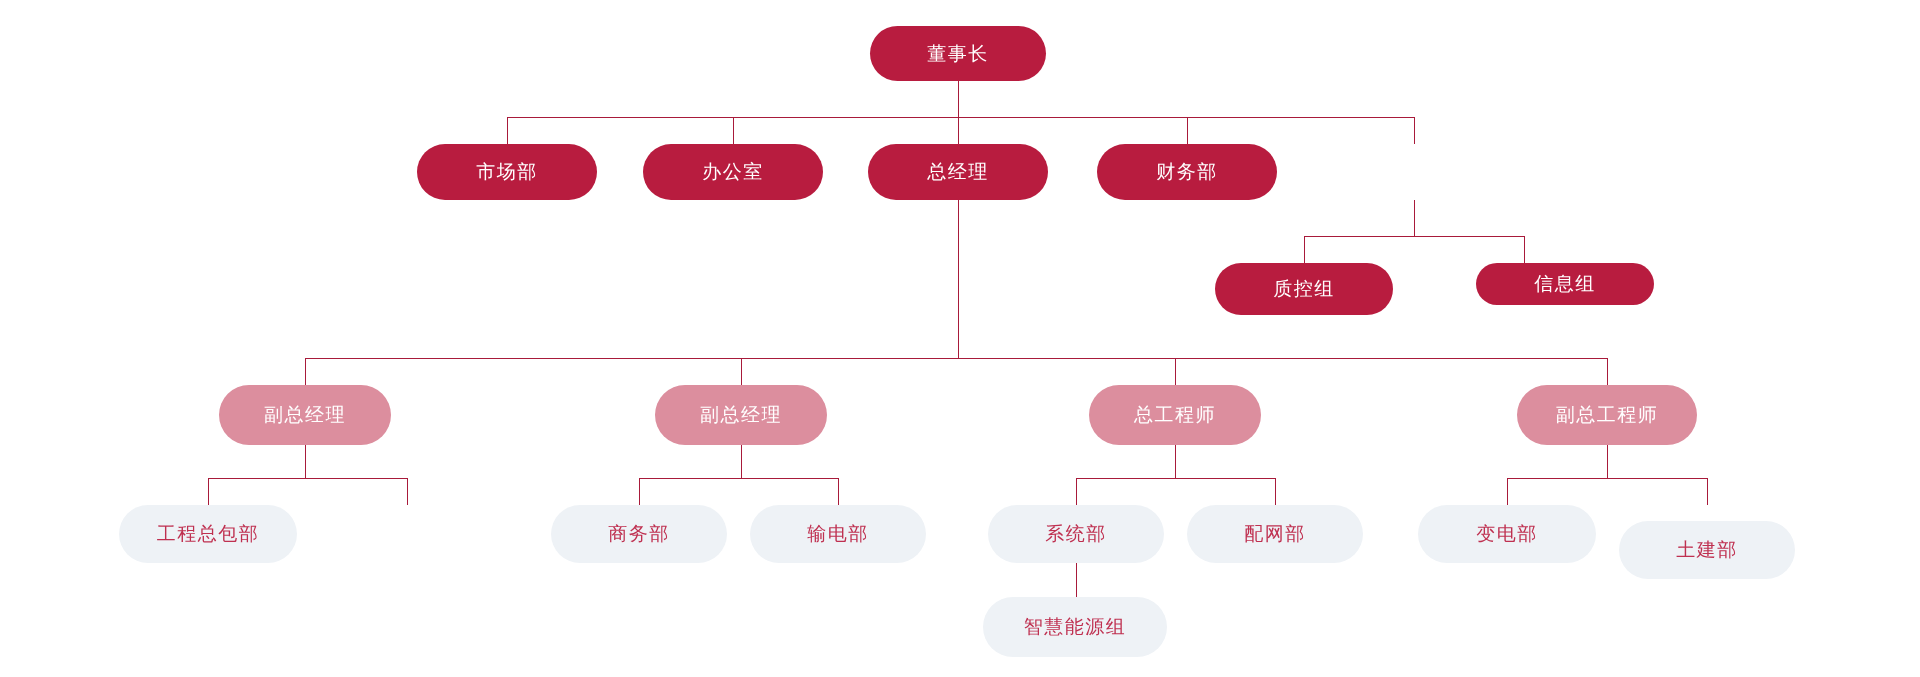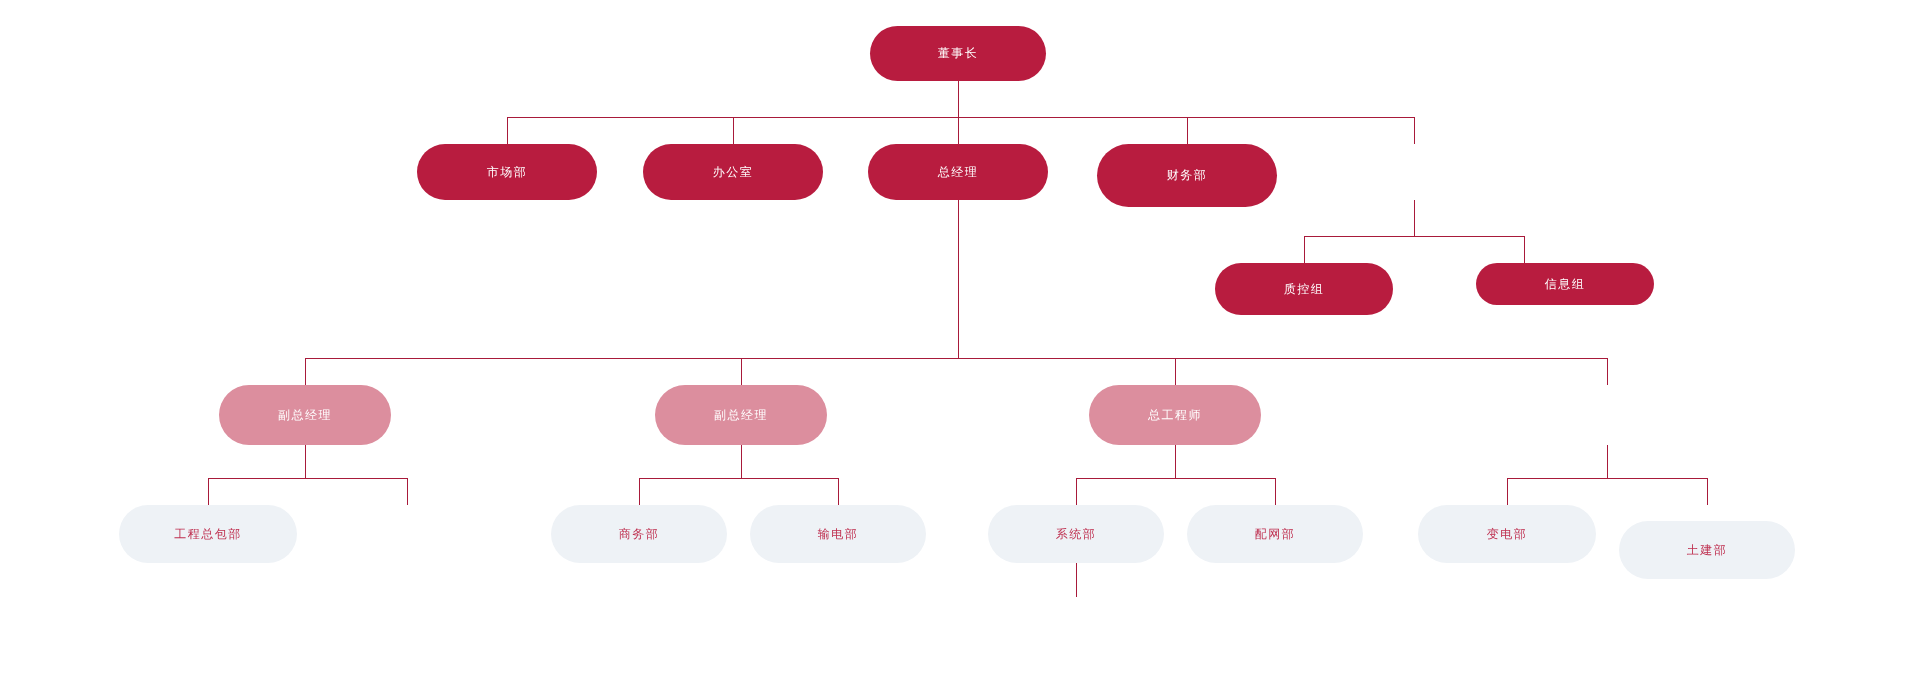--- a/index.html
+++ b/index.html
@@ -10,21 +10,21 @@
     background: #ffffff;
     font-family: "Liberation Sans", "DejaVu Sans", sans-serif;
     overflow: hidden;
   }
   .node {
     position: absolute;
     display: flex;
     align-items: center;
     justify-content: center;
     border-radius: 999px;
-    font-size: 12px;
+    font-size: 19px;
     font-weight: 500;
     letter-spacing: 1.5px;
     white-space: nowrap;
     box-sizing: border-box;
     cursor: default;
   }
   .node.primary   { background: var(--primary);   color: var(--text-on-fill); }
   .node.secondary { background: var(--secondary); color: var(--text-on-fill); }
   .node.light     { background: var(--light-fill); color: var(--light-text); }
   .cline {
@@ -67,26 +67,28 @@
     <div class="cline" style="left: 1275px; top: 478px; width: 1px; height: 27px;"></div>
     <div class="cline" style="left: 1607px; top: 445px; width: 1px; height: 33px;"></div>
     <div class="cline" style="left: 1507px; top: 478px; width: 201px; height: 1px;"></div>
     <div class="cline" style="left: 1507px; top: 478px; width: 1px; height: 27px;"></div>
     <div class="cline" style="left: 1707px; top: 478px; width: 1px; height: 27px;"></div>
     <div class="cline" style="left: 1076px; top: 563px; width: 1px; height: 34px;"></div>
     <div class="node primary" style="left: 870px; top: 26px; width: 176px; height: 55px;">董事长</div>
     <div class="node primary" style="left: 417px; top: 144px; width: 180px; height: 56px;">市场部</div>
     <div class="node primary" style="left: 643px; top: 144px; width: 180px; height: 56px;">办公室</div>
     <div class="node primary" style="left: 868px; top: 144px; width: 180px; height: 56px;">总经理</div>
-    <div class="node primary" style="left: 1097px; top: 144px; width: 180px; height: 63px;">财务部</div>
+    <div class="node primary" style="left: 1097px; top: 144px; width: 180px; height: 56px;">财务部</div>
     <div class="node primary" style="left: 1215px; top: 263px; width: 178px; height: 52px;">质控组</div>
     <div class="node primary" style="left: 1476px; top: 263px; width: 178px; height: 42px;">信息组</div>
     <div class="node secondary" style="left: 219px; top: 385px; width: 172px; height: 60px;">副总经理</div>
     <div class="node secondary" style="left: 655px; top: 385px; width: 172px; height: 60px;">副总经理</div>
     <div class="node secondary" style="left: 1089px; top: 385px; width: 172px; height: 60px;">总工程师</div>
+    <div class="node secondary" style="left: 1517px; top: 385px; width: 180px; height: 60px;">副总工程师</div>
     <div class="node light" style="left: 119px; top: 505px; width: 178px; height: 58px;">工程总包部</div>
     <div class="node light" style="left: 551px; top: 505px; width: 176px; height: 58px;">商务部</div>
     <div class="node light" style="left: 750px; top: 505px; width: 176px; height: 58px;">输电部</div>
     <div class="node light" style="left: 988px; top: 505px; width: 176px; height: 58px;">系统部</div>
     <div class="node light" style="left: 1187px; top: 505px; width: 176px; height: 58px;">配网部</div>
     <div class="node light" style="left: 1418px; top: 505px; width: 178px; height: 58px;">变电部</div>
     <div class="node light" style="left: 1619px; top: 505px; width: 176px; height: 58px; margin-top: 16px;">土建部</div>
+    <div class="node light" style="left: 983px; top: 597px; width: 184px; height: 60px;">智慧能源组</div>
   </div>
 
 </body></html>

